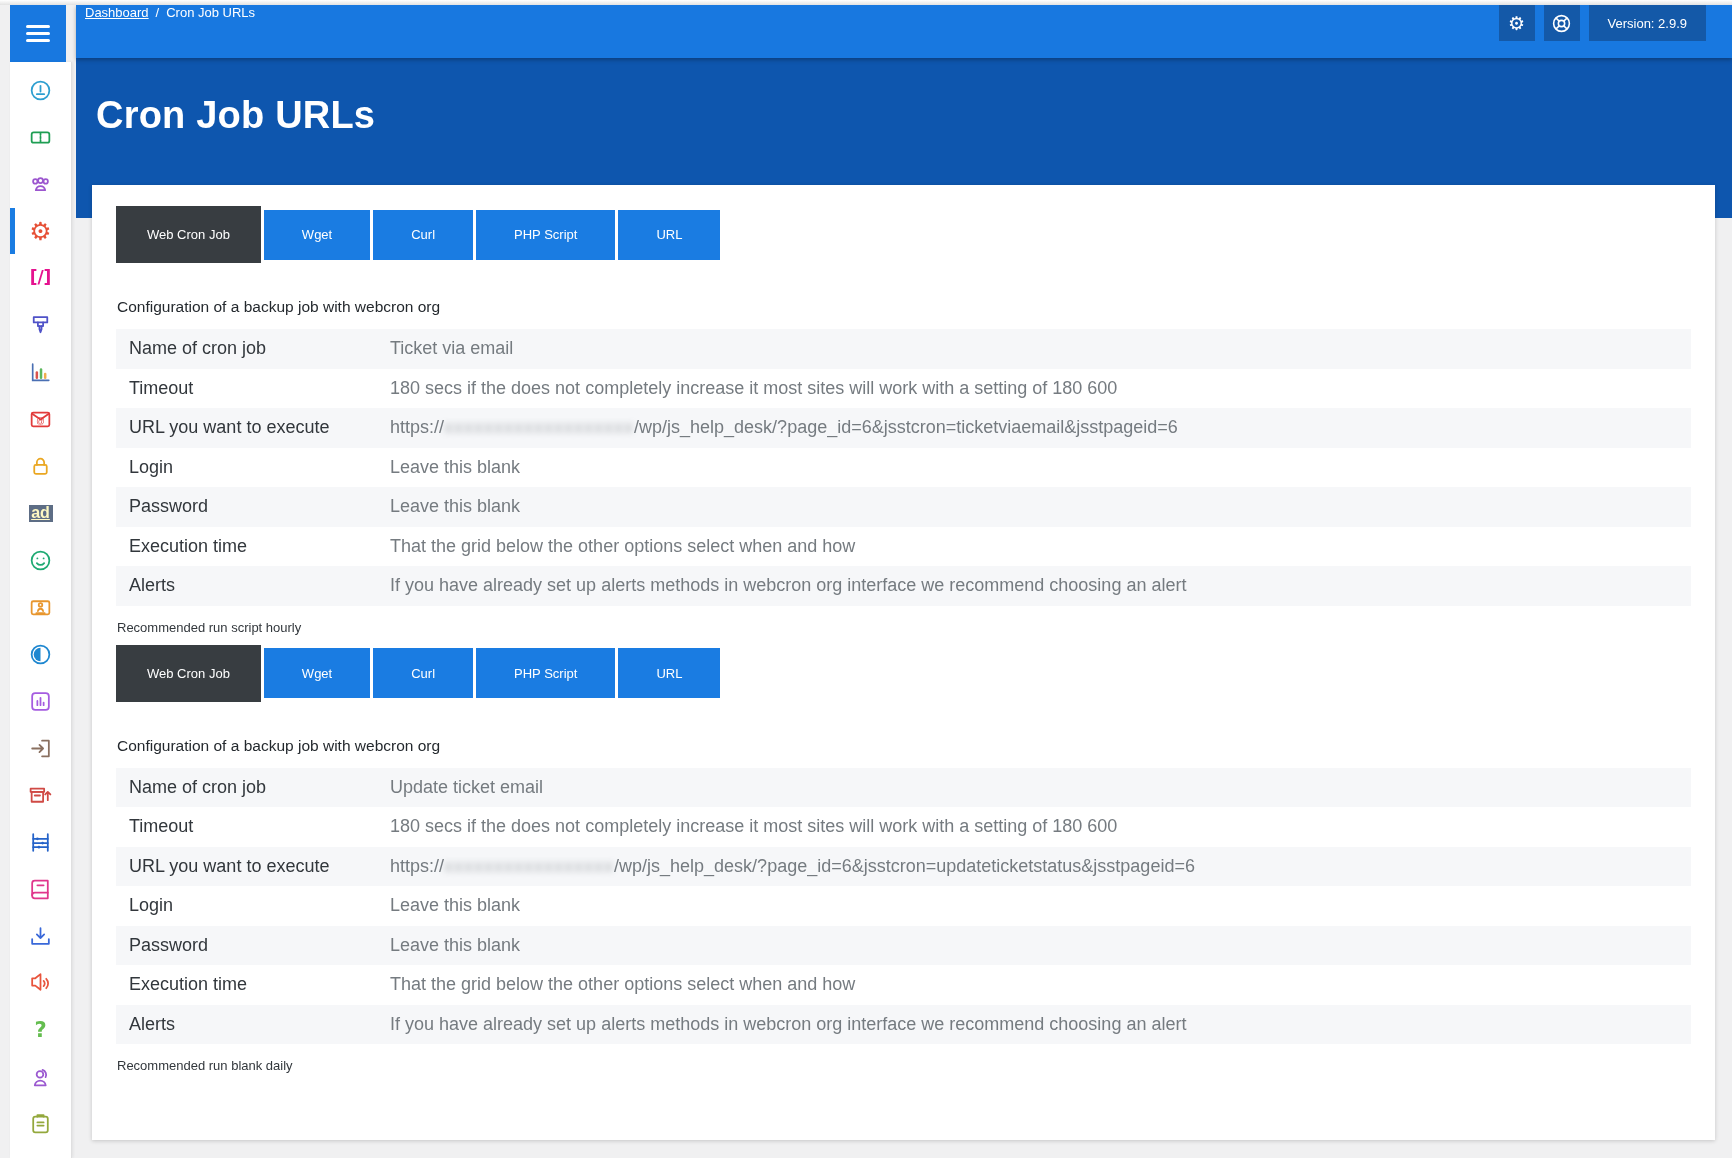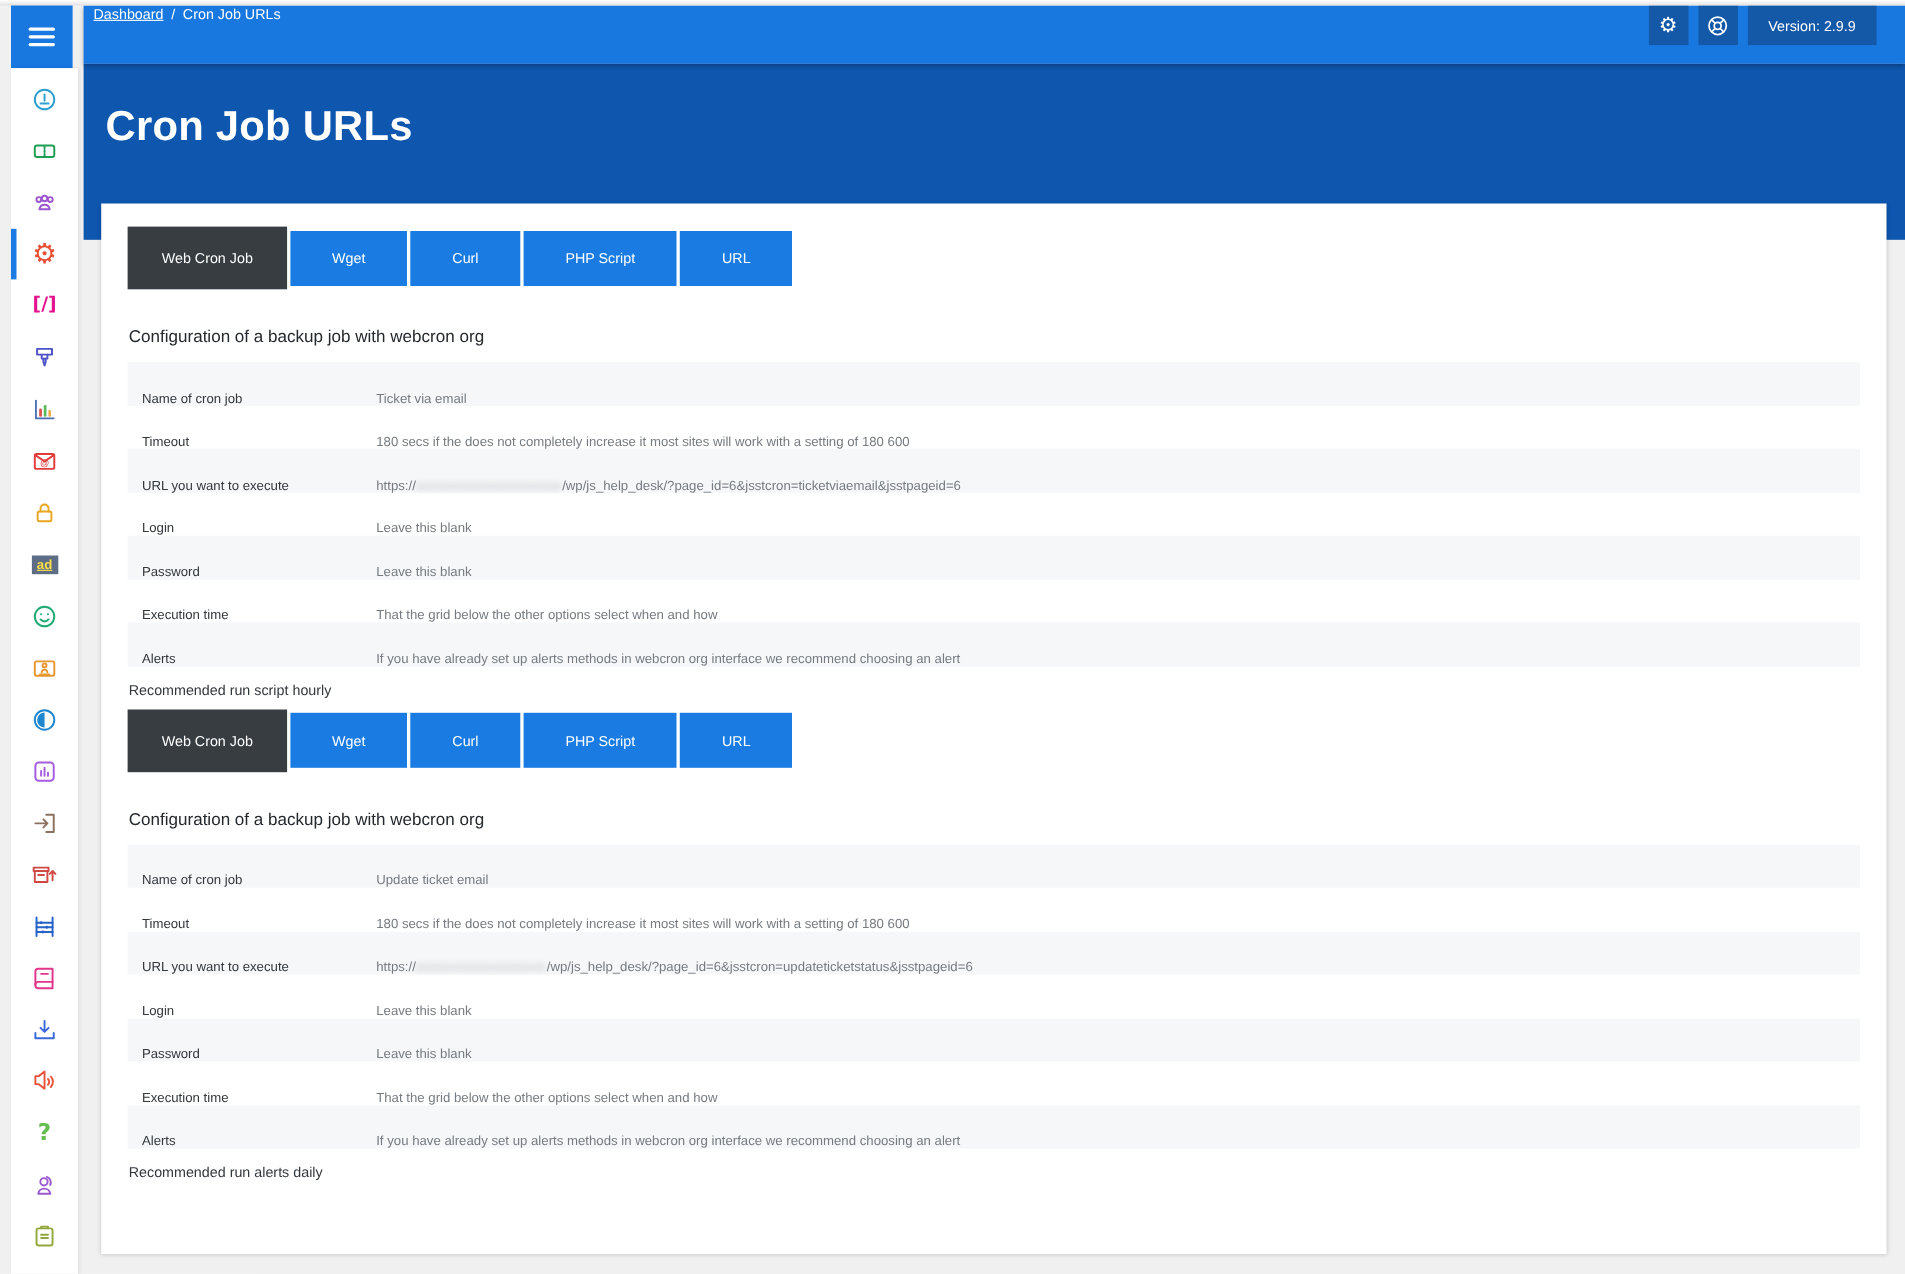--- a/index.html
+++ b/index.html
@@ -16,21 +16,21 @@
   .hamburger span { width:24px; height:3px; background:#fff; border-radius:2px; }
   .icon-col { position:absolute; top:57px; left:0; width:62px; height:1096px; background:#fff;
               border-right:1px solid #dfdfe0; box-shadow:1px 0 3px rgba(0,0,0,.07);
               display:flex; flex-direction:column; align-items:center; padding-top:12px; gap:15px; }
   .side-item { position:relative; width:62px; height:32px; display:flex; align-items:center;
                justify-content:center; cursor:pointer; flex:0 0 auto; }
   .side-item.active::before { content:""; position:absolute; left:0; top:-7px; width:5px; height:46px;
                background:#1a7ce2; }
   .side-item svg { display:block; }
   .glyph-ic { font-family:"DejaVu Sans", sans-serif; line-height:1; }
-  .ad-badge { width:24px; height:17px; background:#5d6d85; color:#fde047; font-size:12px; font-weight:bold;
+  .ad-badge { width:24px; height:17px; background:#5d6d85; color:#fef9c3; font-size:16px; font-weight:bold;
               display:flex; align-items:center; justify-content:center; text-decoration:underline; }
 
   
   .content { position:absolute; left:76px; top:5px; width:1656px; height:1153px; }
   .topbar { position:relative; height:53px; background:#1878e0; display:flex; align-items:flex-start;
             padding:0 26px 0 9px; box-shadow:0 2px 4px rgba(0,0,0,.28); z-index:2; }
   .breadcrumb { color:#fff; font-size:13px; display:flex; gap:7px; align-items:center; }
   .breadcrumb a { color:#fff; text-decoration:underline; cursor:pointer; }
   .tb-actions { margin-left:auto; display:flex; gap:9px; }
   .tb-btn { height:36px; min-width:36px; background:#1459a8; border:none; color:#fff;
@@ -45,21 +45,21 @@
           box-shadow:0 1px 4px rgba(0,0,0,.18); z-index:3; padding:21px 24px 42px; }
 
   .tabs { display:flex; gap:3px; align-items:center; height:57px; margin-bottom:4px; }
   .tab { background:#1a7ce2; color:#fff; border:none; font-size:13px; height:50px; padding:0 38px;
          cursor:pointer; font-family:"Liberation Sans",sans-serif; }
   .tab.active { background:#383d41; height:57px; padding:0 31px; }
 
   .sec-heading { font-size:15.5px; font-weight:normal; color:#24292e; margin:35px 0 13px 1px; }
 
   .cron-table { width:100%; }
-  .row { display:flex; align-items:flex-end; height:39.5px; font-size:12px; }
+  .row { display:flex; align-items:center; height:39.5px; font-size:18px;gap:48px; }
   .row.striped { background:#f6f7f9; }
   .row .label { width:226px; padding-left:13px; color:#32373c; flex:0 0 auto; }
   .row .value { color:#757b80; }
   .blurred { filter:blur(3px); opacity:.55; letter-spacing:1px; }
 
   .footnote { font-size:13px; color:#32373c; margin:14px 0 10px 1px; }
   section + section .tabs { margin-top:2px; }
 </style>
 </head>
 <body>
@@ -363,16 +363,16 @@
           </div>
           <div class="row">
             <span class="label">Execution time</span>
             <span class="value">That the grid below the other options select when and how</span>
           </div>
           <div class="row striped">
             <span class="label">Alerts</span>
             <span class="value">If you have already set up alerts methods in webcron org interface we recommend choosing an alert</span>
           </div>
         </div>
-    <div class="footnote">Recommended run alerts daily</div>
+    <div class="footnote">Recommended run blank daily</div>
   </section>
 </main>
 </div>
 
 </body></html>

